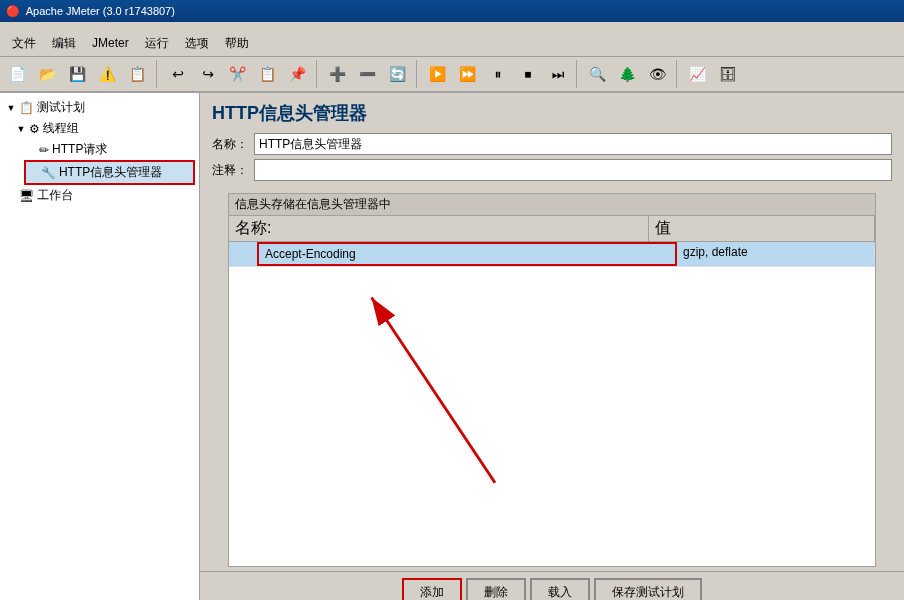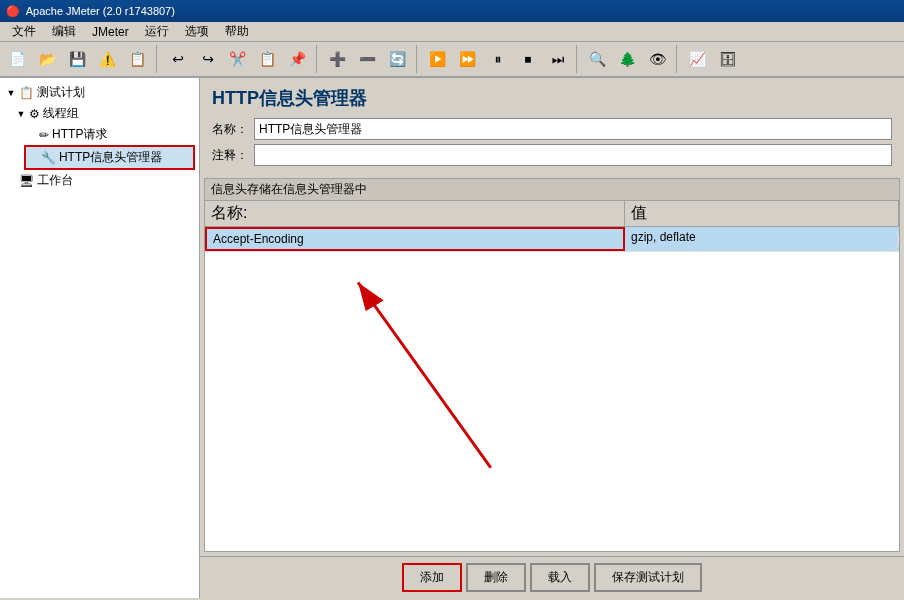--- a/index.html
+++ b/index.html
@@ -15,21 +15,22 @@
       height: 22px;
       font-size: 11px;
     }
 
     .menu-bar {
       background: #d4d0c8;
       display: flex;
       align-items: center;
       padding: 2px 4px;
       border-bottom: 1px solid #a0a0a0;
-      height: 20px;
+      height: 27px;
+      margin-top: 8px;
     }
     .menu-item {
       padding: 2px 8px;
       cursor: pointer;
       font-size: 12px;
     }
 
     .toolbar {
       background: #d4d0c8;
       display: flex;
@@ -110,21 +111,21 @@
       flex: 1;
       height: 22px;
       border: 1px solid #888;
       background: white;
       padding: 2px 4px;
       font-size: 12px;
     }
 
     .table-section {
       background: #d4d0c8;
-      margin: 4px 4px;
+      margin: 4px 28px;
       border: 1px solid #a0a0a0;
       flex: 1;
       display: flex;
       flex-direction: column;
       overflow: hidden;
     }
     .table-header-label {
       background: #c8c4bc;
       padding: 2px 6px;
       font-size: 12px;
@@ -146,21 +147,21 @@
     .table-body {
       flex: 1;
       background: white;
       overflow: auto;
     }
     .table-row-item {
       display: flex;
       border-bottom: 1px solid #e0e0e0;
       cursor: pointer;
     }
-    .table-row-item.selected { background: #b8d8f0; }
+    .table-row-item.selected { background: #b8d8f0; padding-left: 28px; }
     .td {
       padding: 3px 6px;
       font-size: 12px;
       border-right: 1px solid #e0e0e0;
       overflow: hidden;
       text-overflow: ellipsis;
       white-space: nowrap;
     }
     .td.name-col {
       width: 420px;
@@ -205,21 +206,21 @@
       height: 100%;
       pointer-events: none;
       z-index: 10;
     }
   </style>
 </head>
 <body>
 
 <div class="title-bar">
   <span>🔴</span>
-  <span>Apache JMeter (2.0 r1743807)</span>
+  <span>Apache JMeter (3.0 r1743807)</span>
 </div>
 
 <div class="menu-bar">
   <span class="menu-item">文件</span>
   <span class="menu-item">编辑</span>
   <span class="menu-item">JMeter</span>
   <span class="menu-item">运行</span>
   <span class="menu-item">选项</span>
   <span class="menu-item">帮助</span>
 </div>

